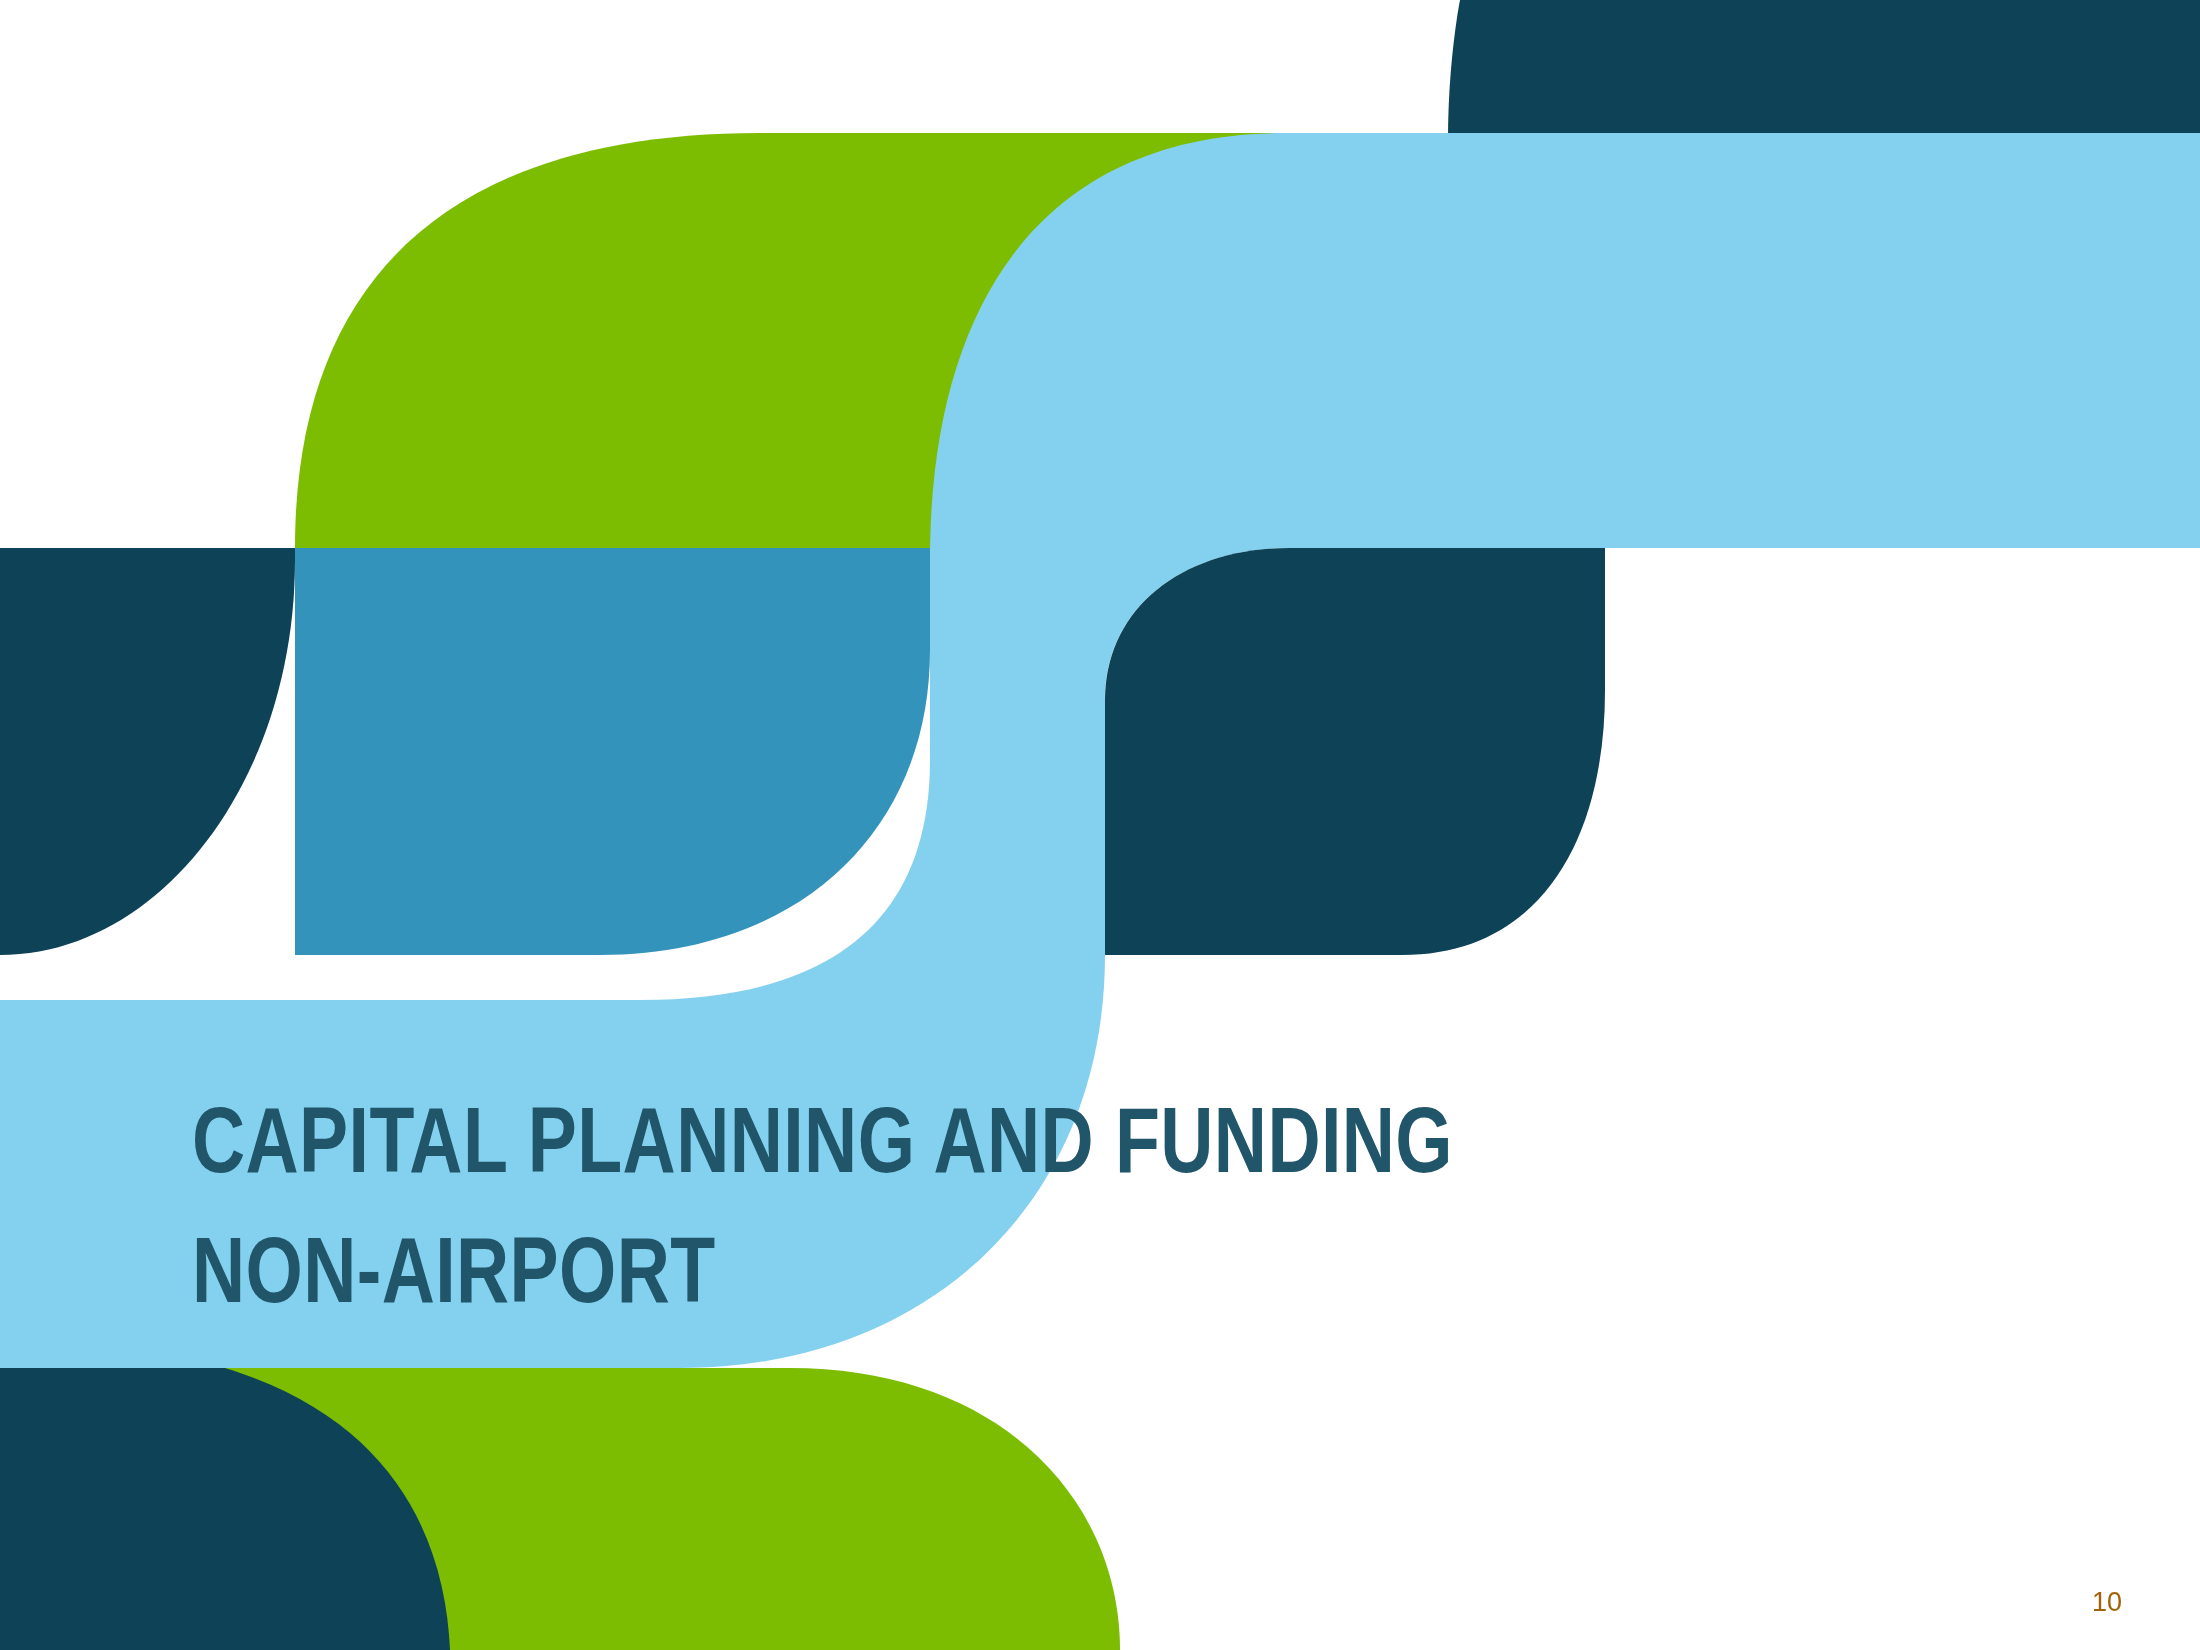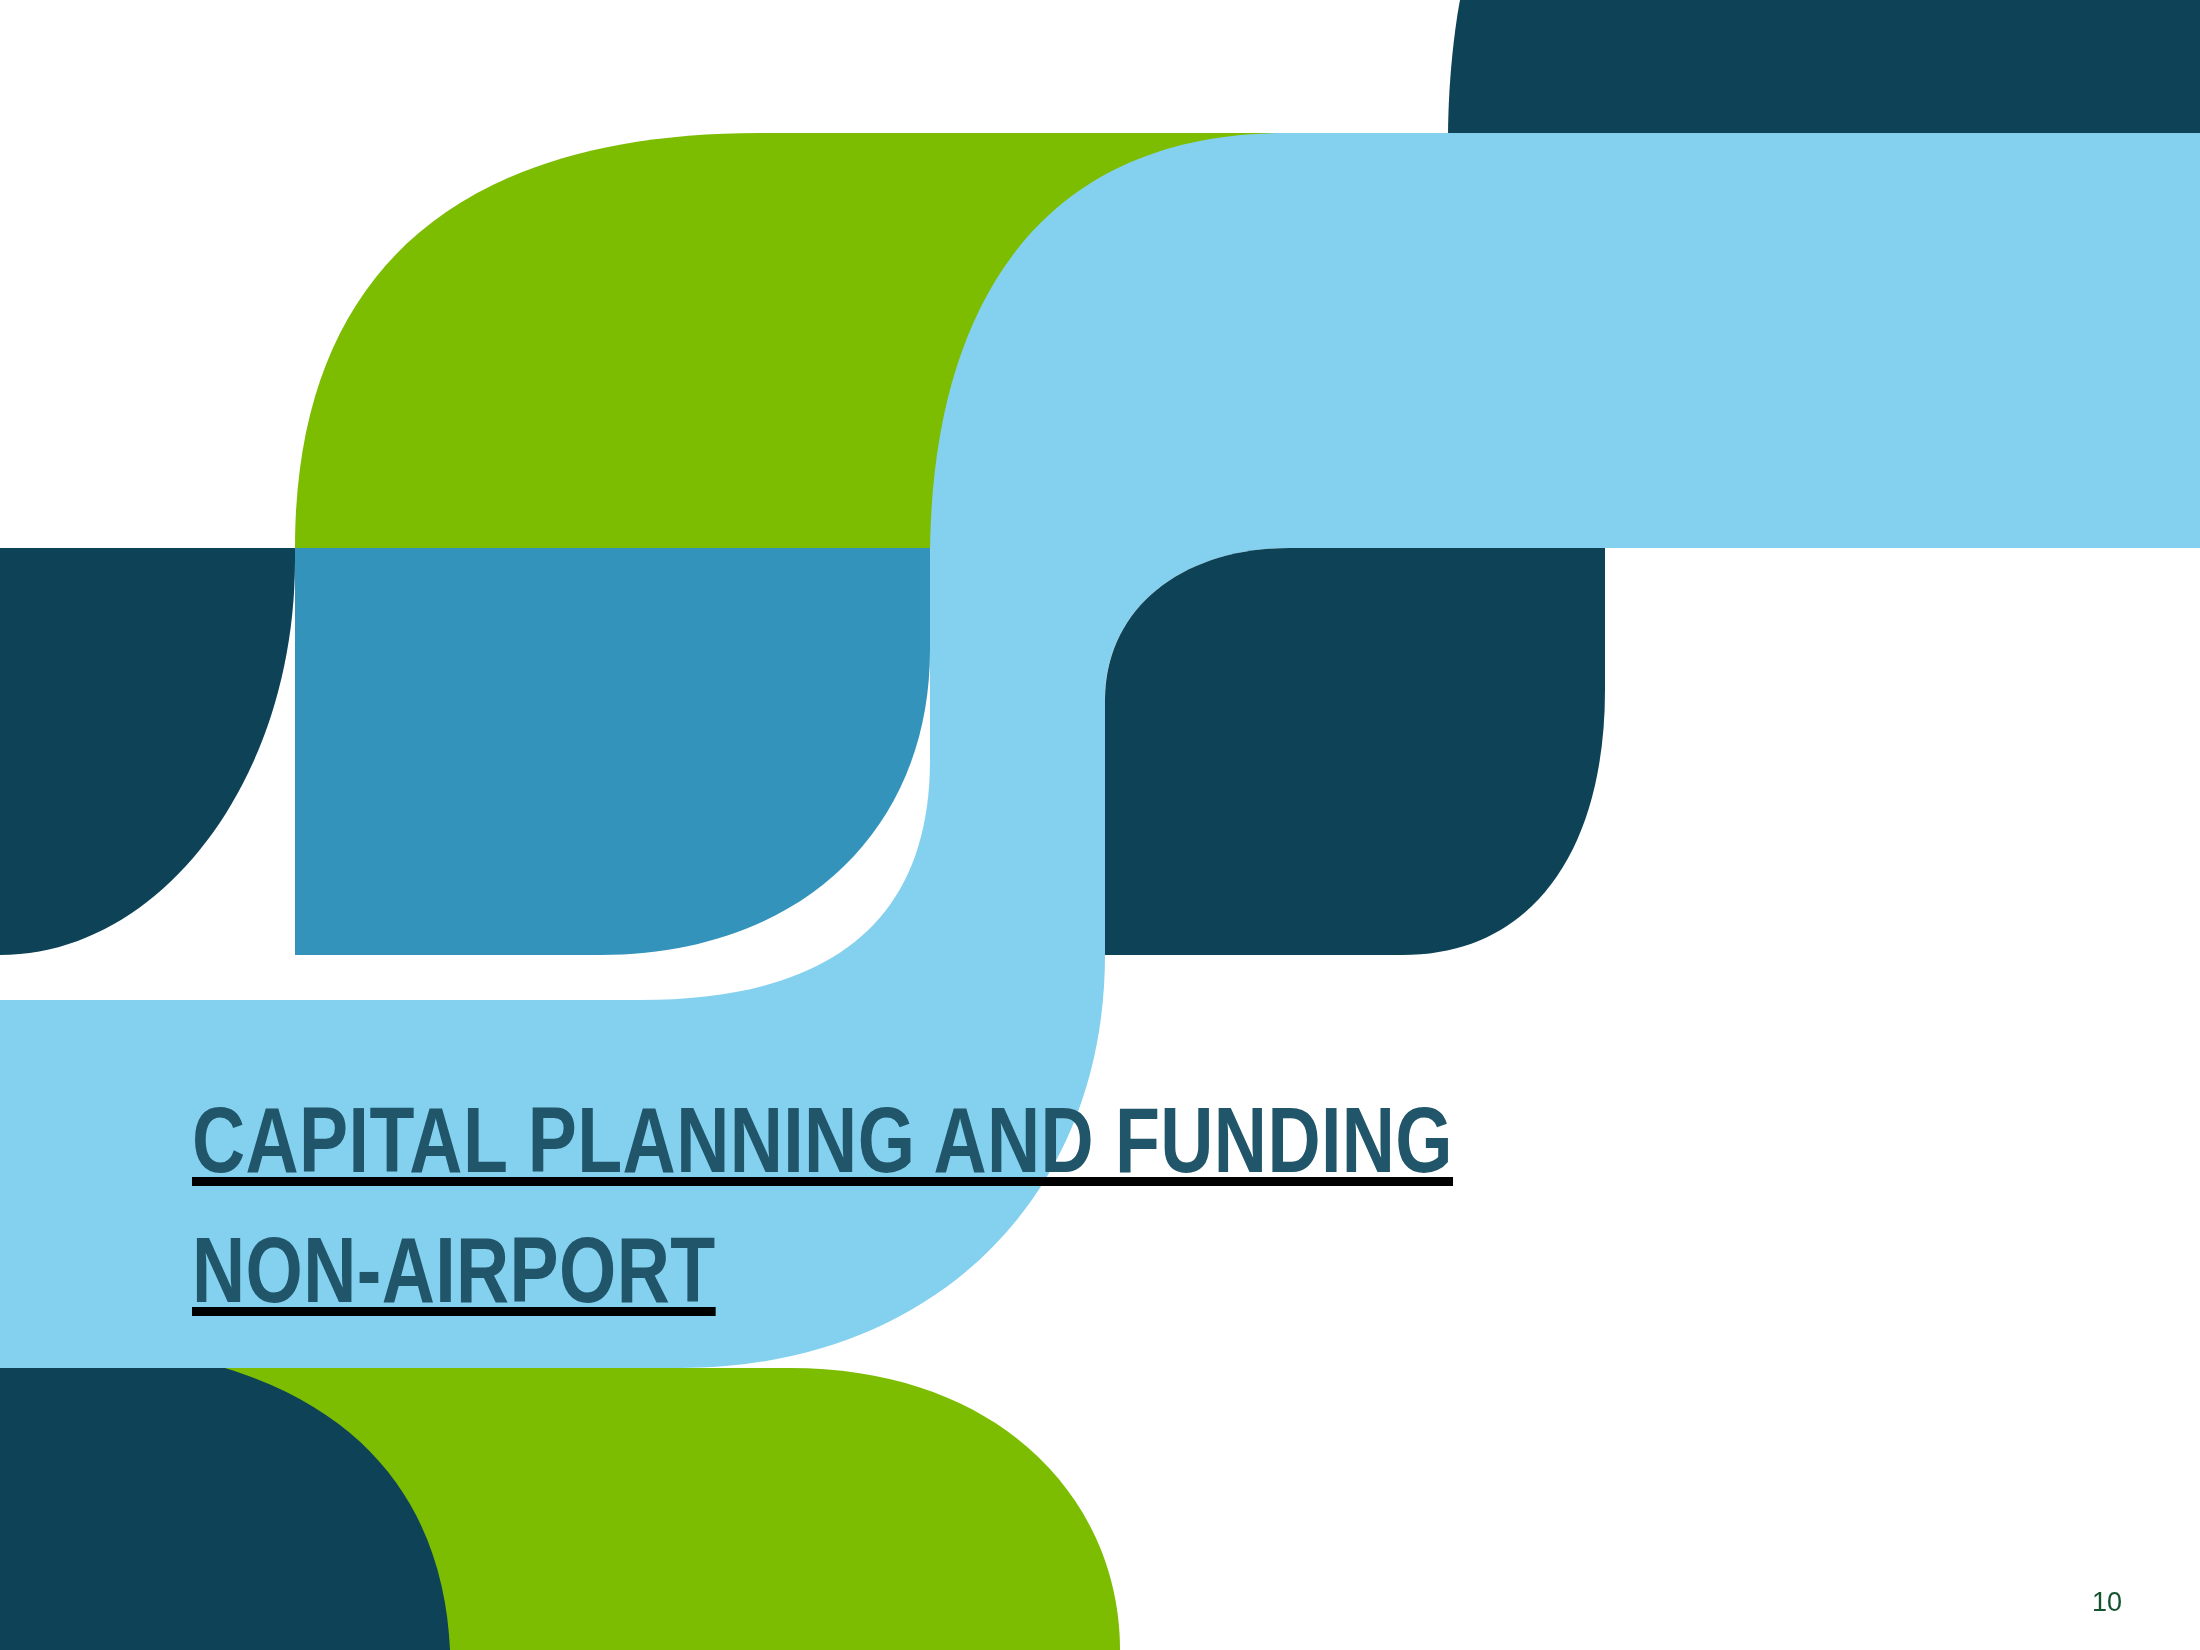--- a/index.html
+++ b/index.html
@@ -27,21 +27,20 @@
     width: 2200px;
     height: 1650px;
   }
   
   #title-block {
     position: absolute;
     left: 192px;
     top: 1075px;
     width: 1500px;
     z-index: 20;
-    text-decoration: underline;
   }
   .title-line {
     font-family: "Liberation Sans Narrow", "Liberation Sans", sans-serif;
     font-weight: bold;
     font-size: 92px;
     line-height: 130px;
     letter-spacing: 0.5px;
     color: #21556A;
     white-space: nowrap;
     transform: scaleX(0.80);
@@ -58,21 +57,21 @@
     z-index: 25;
   }
   #logo svg { display:block; width:350px; height:185px; }
   
   #page-number {
     position: absolute;
     right: 78px;
     bottom: 32px;
     font-family: "Liberation Sans", sans-serif;
     font-size: 27px;
-    color: #14532d;
+    color: #a16207;
     z-index: 25;
   }
 </style>
 </head>
 <body>
 
 <div id="slide">
 
   <svg id="wave-svg" viewBox="0 0 2200 1650" preserveAspectRatio="none">
 

